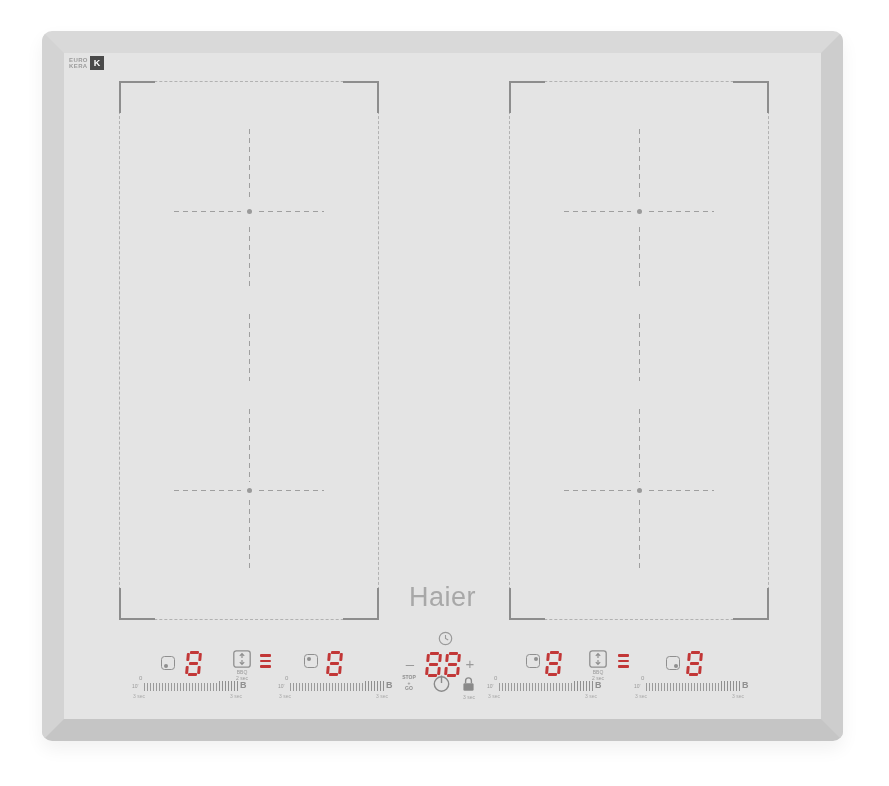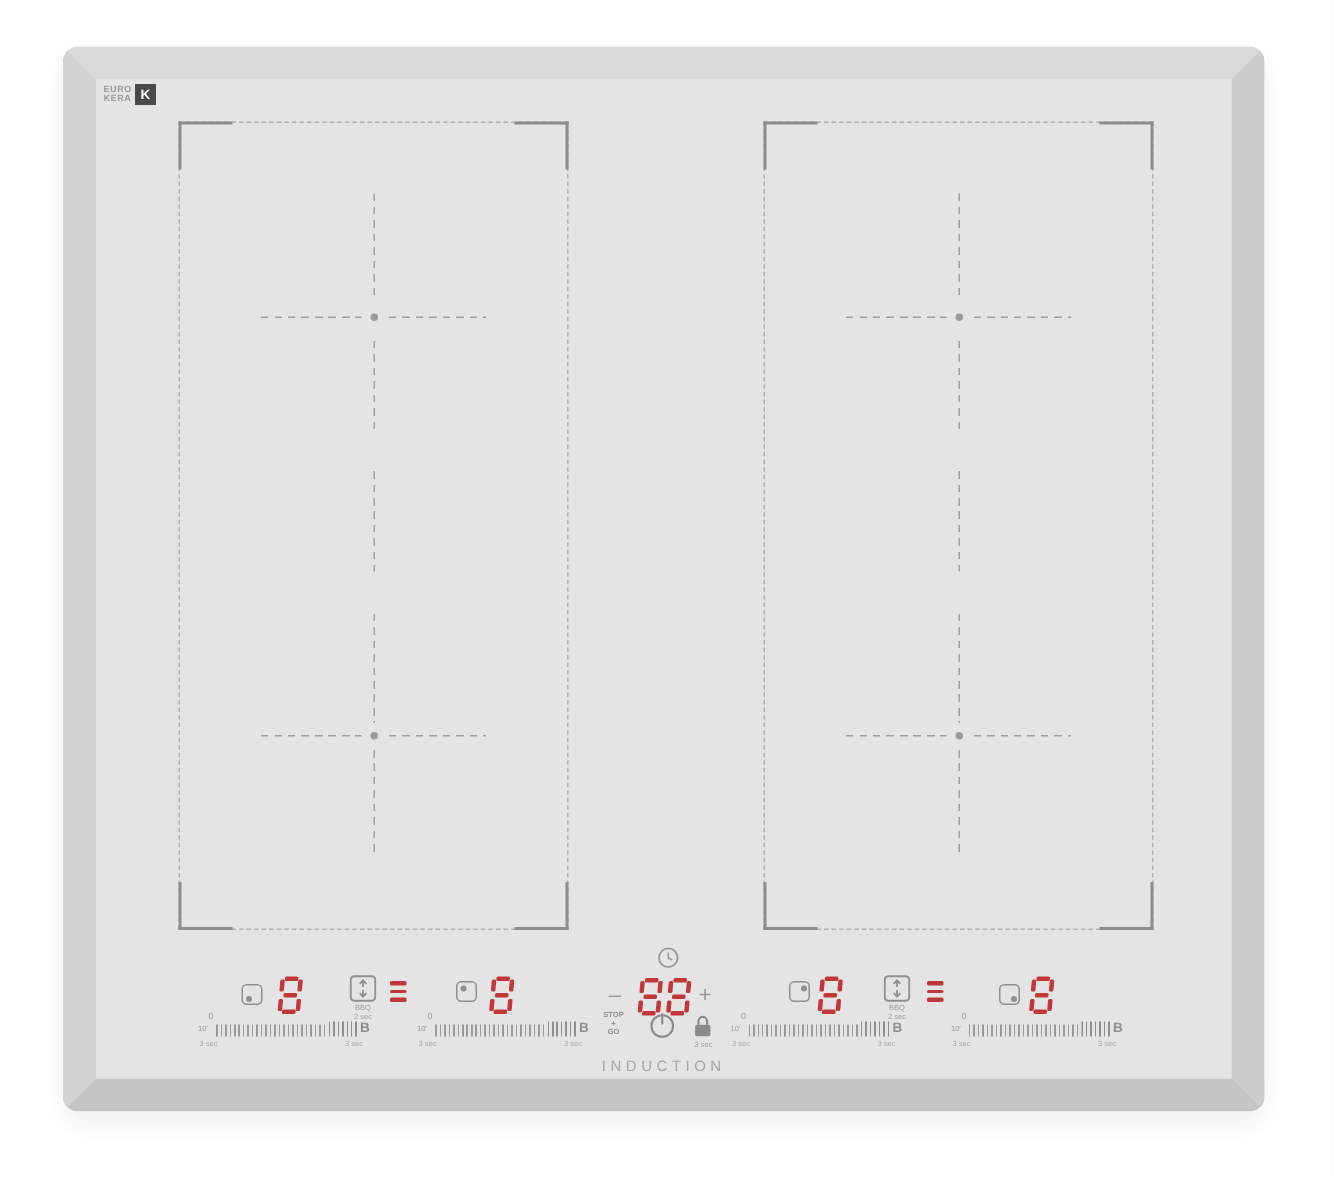--- a/index.html
+++ b/index.html
@@ -136,21 +136,21 @@
       <span class="vseg" style="top:327px;height:73px"></span>
       <span class="vseg" style="top:418px;height:69px"></span>
       <span class="hseg" style="top:129px;left:54px;width:67px"></span>
       <span class="hseg" style="top:129px;left:139px;width:65px"></span>
       <span class="hseg" style="top:408px;left:54px;width:67px"></span>
       <span class="hseg" style="top:408px;left:139px;width:65px"></span>
       <span class="cdot" style="top:127px"></span>
       <span class="cdot" style="top:406px"></span>
     </div>
 
-    <div class="induction">INDUCTION</div>
+    <div class="haier">Haier</div>
 
     <span class="zsel" style="left:97px;top:603px">
         <i class="p-bl"></i>
       </span>
     <span class="pdisp d7" style="left:122px;top:598px">
       <i class="h t"></i>
         <i class="h m"></i>
         <i class="h b"></i>
         <i class="v tl"></i>
         <i class="v tr"></i>

